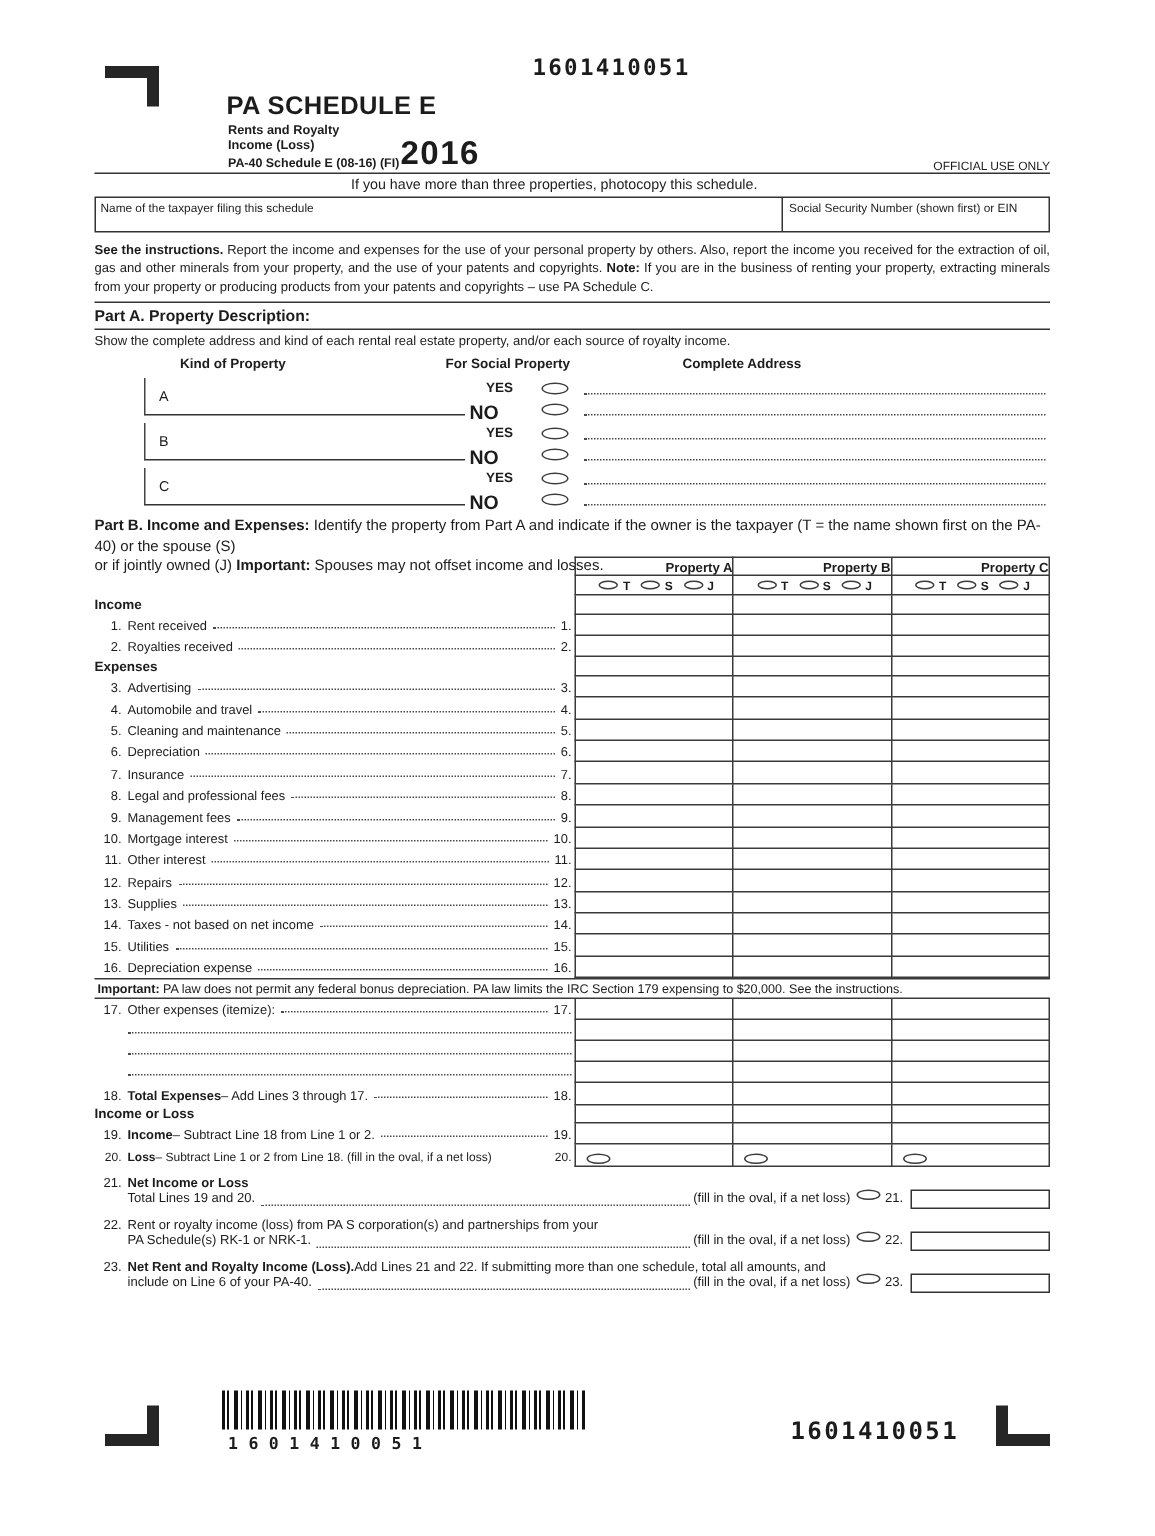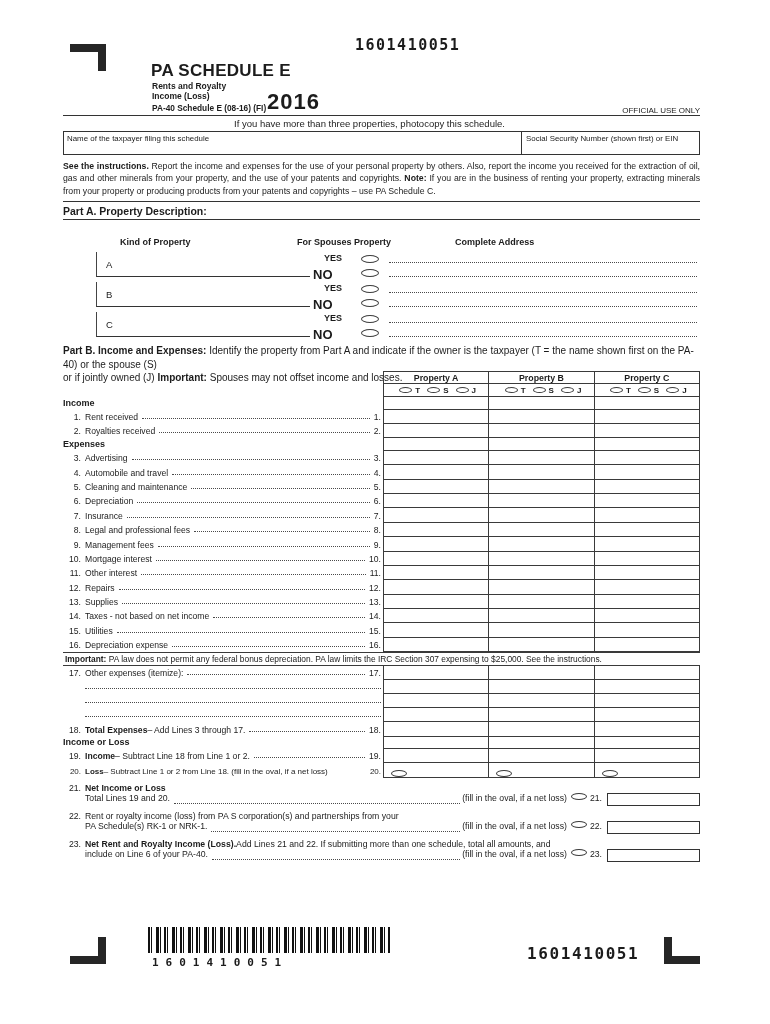--- a/index.html
+++ b/index.html
@@ -54,21 +54,21 @@
   .trow-sec{height:12.5px}
   .trow-blank{height:14px}
   .tlabel{width:320px;display:flex;align-items:flex-end;font-size:8.6px;padding-bottom:2px;white-space:nowrap}
   .lnum{width:18px;text-align:right;margin-right:4px;flex:none}
   .ltrail{margin-left:2px;flex:none;padding-right:2px}
   .dots{flex:1;border-bottom:1.3px dotted #4a4a4a;margin:0 2px 3px 4px;min-width:8px}
   .tcells{width:317px;display:flex}
   .tcell{flex:1;border-left:1px solid #3a3a3a;border-bottom:1px solid #3a3a3a}
   .tcell:last-child{border-right:1px solid #3a3a3a}
   .tcell-top{border-top:1px solid #3a3a3a}
-  .hdr-cell{display:flex;align-items:center;justify-content:center;font-size:8.8px;font-weight:bold}
+  .hdr-cell{display:flex;align-items:center;justify-content:flex-end;font-size:8.8px;font-weight:bold}
   .tsj-cell{display:flex;align-items:center;justify-content:center;font-size:8px;font-weight:bold}
   .tsj-oval{width:13px;height:6px;margin-left:5px}
   .tsj-l{margin:0 2px 0 3px}
   .sec-label{font-size:9px;font-weight:bold}
   .note-row{height:13.5px;border-top:1px solid #3a3a3a;border-bottom:1px solid #3a3a3a;font-size:8.4px;padding:1px 2px;white-space:nowrap;overflow:hidden}
   .cell-oval{width:16px;height:7px;margin:3px 0 0 7px}
   .blank-dots{margin-left:22px}
   .row20-label{font-size:8px}
   .push{margin-left:auto}
   
@@ -110,22 +110,23 @@
       <span>Social Security Number (shown first) or EIN</span>
     </div>
   </div>
 
   <div class="abs instr">
     <span class="b">See the instructions.</span><span> Report the income and expenses for the use of your personal property by others. Also, report the income you received for the extraction of oil, gas and other minerals from your property, and the use of your patents and copyrights. </span><span class="b">Note:</span><span> If you are in the business of renting your property, extracting minerals from your property or producing products from your patents and copyrights – use PA Schedule C.</span>
   </div>
 
   <div class="abs pa-head">Part A. Property Description:</div>
   <div class="abs rule rule2"></div>
+  <div class="abs pa-desc">Show the complete address and kind of each rental real estate property, and/or each source of royalty income.</div>
   <div class="abs pa-col pa-col-kind">Kind of Property</div>
-  <div class="abs pa-col pa-col-profit">For Spouses Property</div>
+  <div class="abs pa-col pa-col-profit">For Social Property</div>
   <div class="abs pa-col pa-col-addr">Complete Address</div>
 
   <div class="abs pa-rows">
     <div class="pa-row">
       <div class="pa-lbox">
           <span>A</span>
         </div>
       <div class="pa-yl">YES</div>
       <span class="oval abs pa-yo"></span>
       <div class="pa-nl">NO</div>
@@ -435,21 +436,21 @@
           <span class="ltrail">16.</span>
         </div>
       <div class="tcells">
           <div class="tcell"></div>
           <div class="tcell"></div>
           <div class="tcell"></div>
         </div>
     </div>
 
     <div class="note-row">
-      <span class="b">Important:</span><span> PA law does not permit any federal bonus depreciation. PA law limits the IRC Section 307 expensing to $25,000. See the instructions.</span>
+      <span class="b">Important:</span><span> PA law does not permit any federal bonus depreciation. PA law limits the IRC Section 179 expensing to $20,000. See the instructions.</span>
     </div>
 
     <div class="trow">
       <div class="tlabel">
           <span class="lnum">17.</span>
           <span>Other expenses (itemize):</span>
           <span class="dots"></span>
           <span class="ltrail">17.</span>
         </div>
       <div class="tcells">

